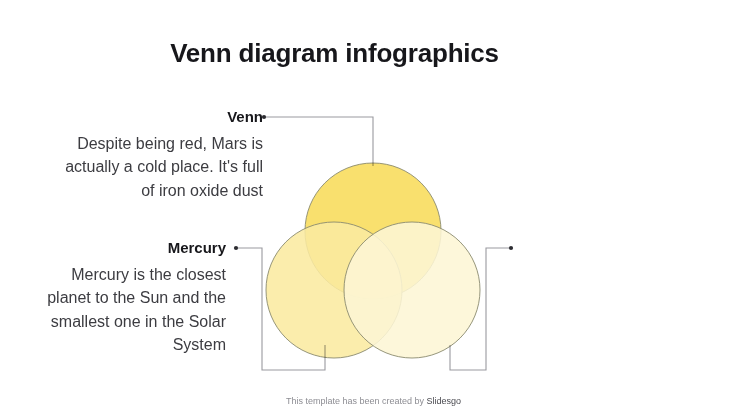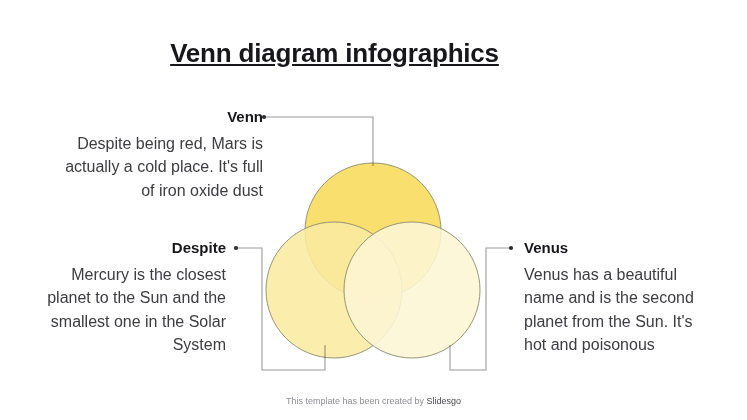--- a/index.html
+++ b/index.html
@@ -26,21 +26,20 @@
   #title {
     position: absolute;
     left: 0;
     top: 38px;
     width: 669px;
     text-align: center;
     font-size: 26px;
     font-weight: bold;
     color: #17171b;
     letter-spacing: -0.2px;
-    text-decoration: underline;
   }
 
   
   #connectors {
     position: absolute;
     left: 0; top: 0;
     width: 747px;
     height: 420px;
   }
 
@@ -135,26 +134,22 @@
       <circle cx="412" cy="290" r="68" fill="#fdf6d5" fill-opacity="0.88" stroke="#8a8a6e" stroke-width="0.9"></circle>
     </g>
   </svg>
 
   <div class="block" id="block-mars">
     <div class="block-heading">Venn</div>
     <div class="block-body">Despite being red, Mars is actually a cold place. It's full of iron oxide dust</div>
   </div>
 
   <div class="block" id="block-mercury">
-    <div class="block-heading">Despite</div>
+    <div class="block-heading">Mercury</div>
     <div class="block-body">Mercury is the closest planet to the Sun and the smallest one in the Solar System</div>
   </div>
 
-  <div class="block" id="block-venus">
-    <div class="block-heading">Venus</div>
-    <div class="block-body">Venus has a beautiful name and is the second planet from the Sun. It's hot and poisonous</div>
-  </div>
 
   <div id="footer">
     <span>This template has been created by </span><span class="brand">Slidesgo</span>
   </div>
 
 </div>
 
 </body></html>

